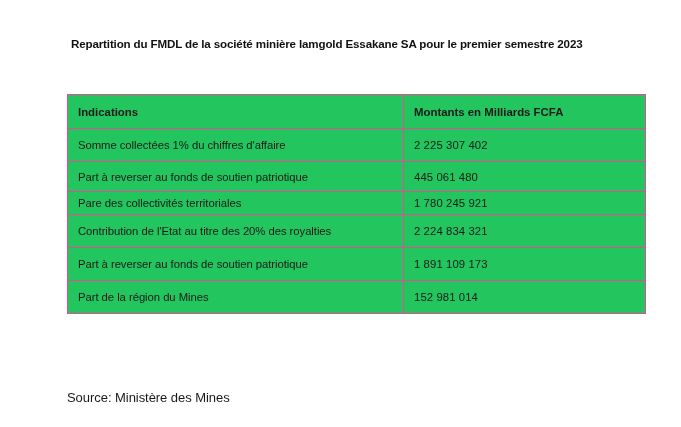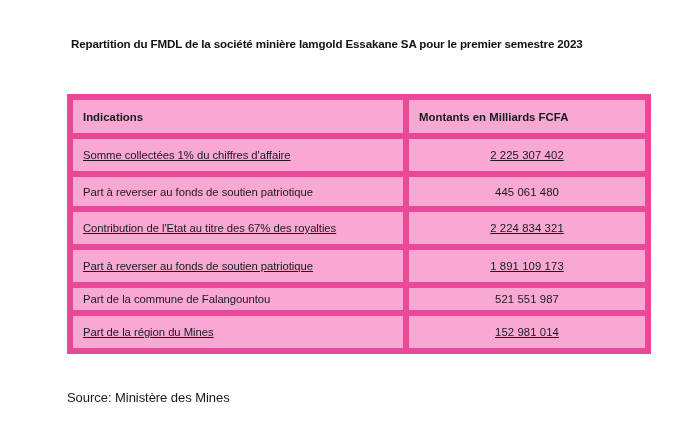--- a/index.html
+++ b/index.html
@@ -43,45 +43,45 @@
     border-collapse: collapse;
     width: 578px;
     table-layout: fixed;
     background: #ffffff;
   }
   table.fmdl col.c-ind { width: 336px; }
   table.fmdl col.c-mnt { width: 242px; }
 
   table.fmdl th,
   table.fmdl td {
-    border: 6px solid #ec4899;
+    border: 1px solid #ec4899;
     padding: 0 10px;
     font-size: 11.3px;
     color: #1a1a1a;
     vertical-align: middle;
-    background: #f9a8d4;
+    background: #22c55e;
   }
   table.fmdl thead th {
     font-weight: bold;
     height: 33px;
     font-size: 11.4px;
   }
   th.h-ind { text-align: left; }
   th.h-mnt { text-align: left; }
 
   td.ind {
     text-align: left;
     letter-spacing: -0.05px;
   }
   td.mnt {
-    text-align: center;
+    text-align: left;
     letter-spacing: 0.1px;
   }
 
-  tr.r-tall td { height: 32px; text-decoration: underline; }
+  tr.r-tall td { height: 32px; }
   tr.r-mid  td { height: 29px; }
   tr.r-short td { height: 22px; }
 
   .source {
     position: absolute;
     left: 67px;
     top: 390px;
     font-size: 13px;
     color: #1a1a1a;
     letter-spacing: -0.05px;
@@ -108,31 +108,31 @@
       </thead>
       <tbody>
         <tr class="r-tall">
           <td class="ind">Somme collectées 1% du chiffres d'affaire</td>
           <td class="mnt">2 225 307 402</td>
         </tr>
         <tr class="r-mid">
           <td class="ind">Part à reverser au fonds de soutien patriotique</td>
           <td class="mnt">445 061 480</td>
         </tr>
+        <tr class="r-short">
+          <td class="ind">Pare des collectivités territoriales</td>
+          <td class="mnt">1 780 245 921</td>
+        </tr>
         <tr class="r-tall">
-          <td class="ind">Contribution de l'Etat au titre des 67% des royalties</td>
+          <td class="ind">Contribution de l'Etat au titre des 20% des royalties</td>
           <td class="mnt">2 224 834 321</td>
         </tr>
         <tr class="r-tall">
           <td class="ind">Part à reverser au fonds de soutien patriotique</td>
           <td class="mnt">1 891 109 173</td>
-        </tr>
-        <tr class="r-short">
-          <td class="ind">Part de la commune de Falangountou</td>
-          <td class="mnt">521 551 987</td>
         </tr>
         <tr class="r-tall">
           <td class="ind">Part de la région du Mines</td>
           <td class="mnt">152 981 014</td>
         </tr>
       </tbody>
     </table>
   </div>
 
   <div class="source">Source: Ministère des Mines</div>

